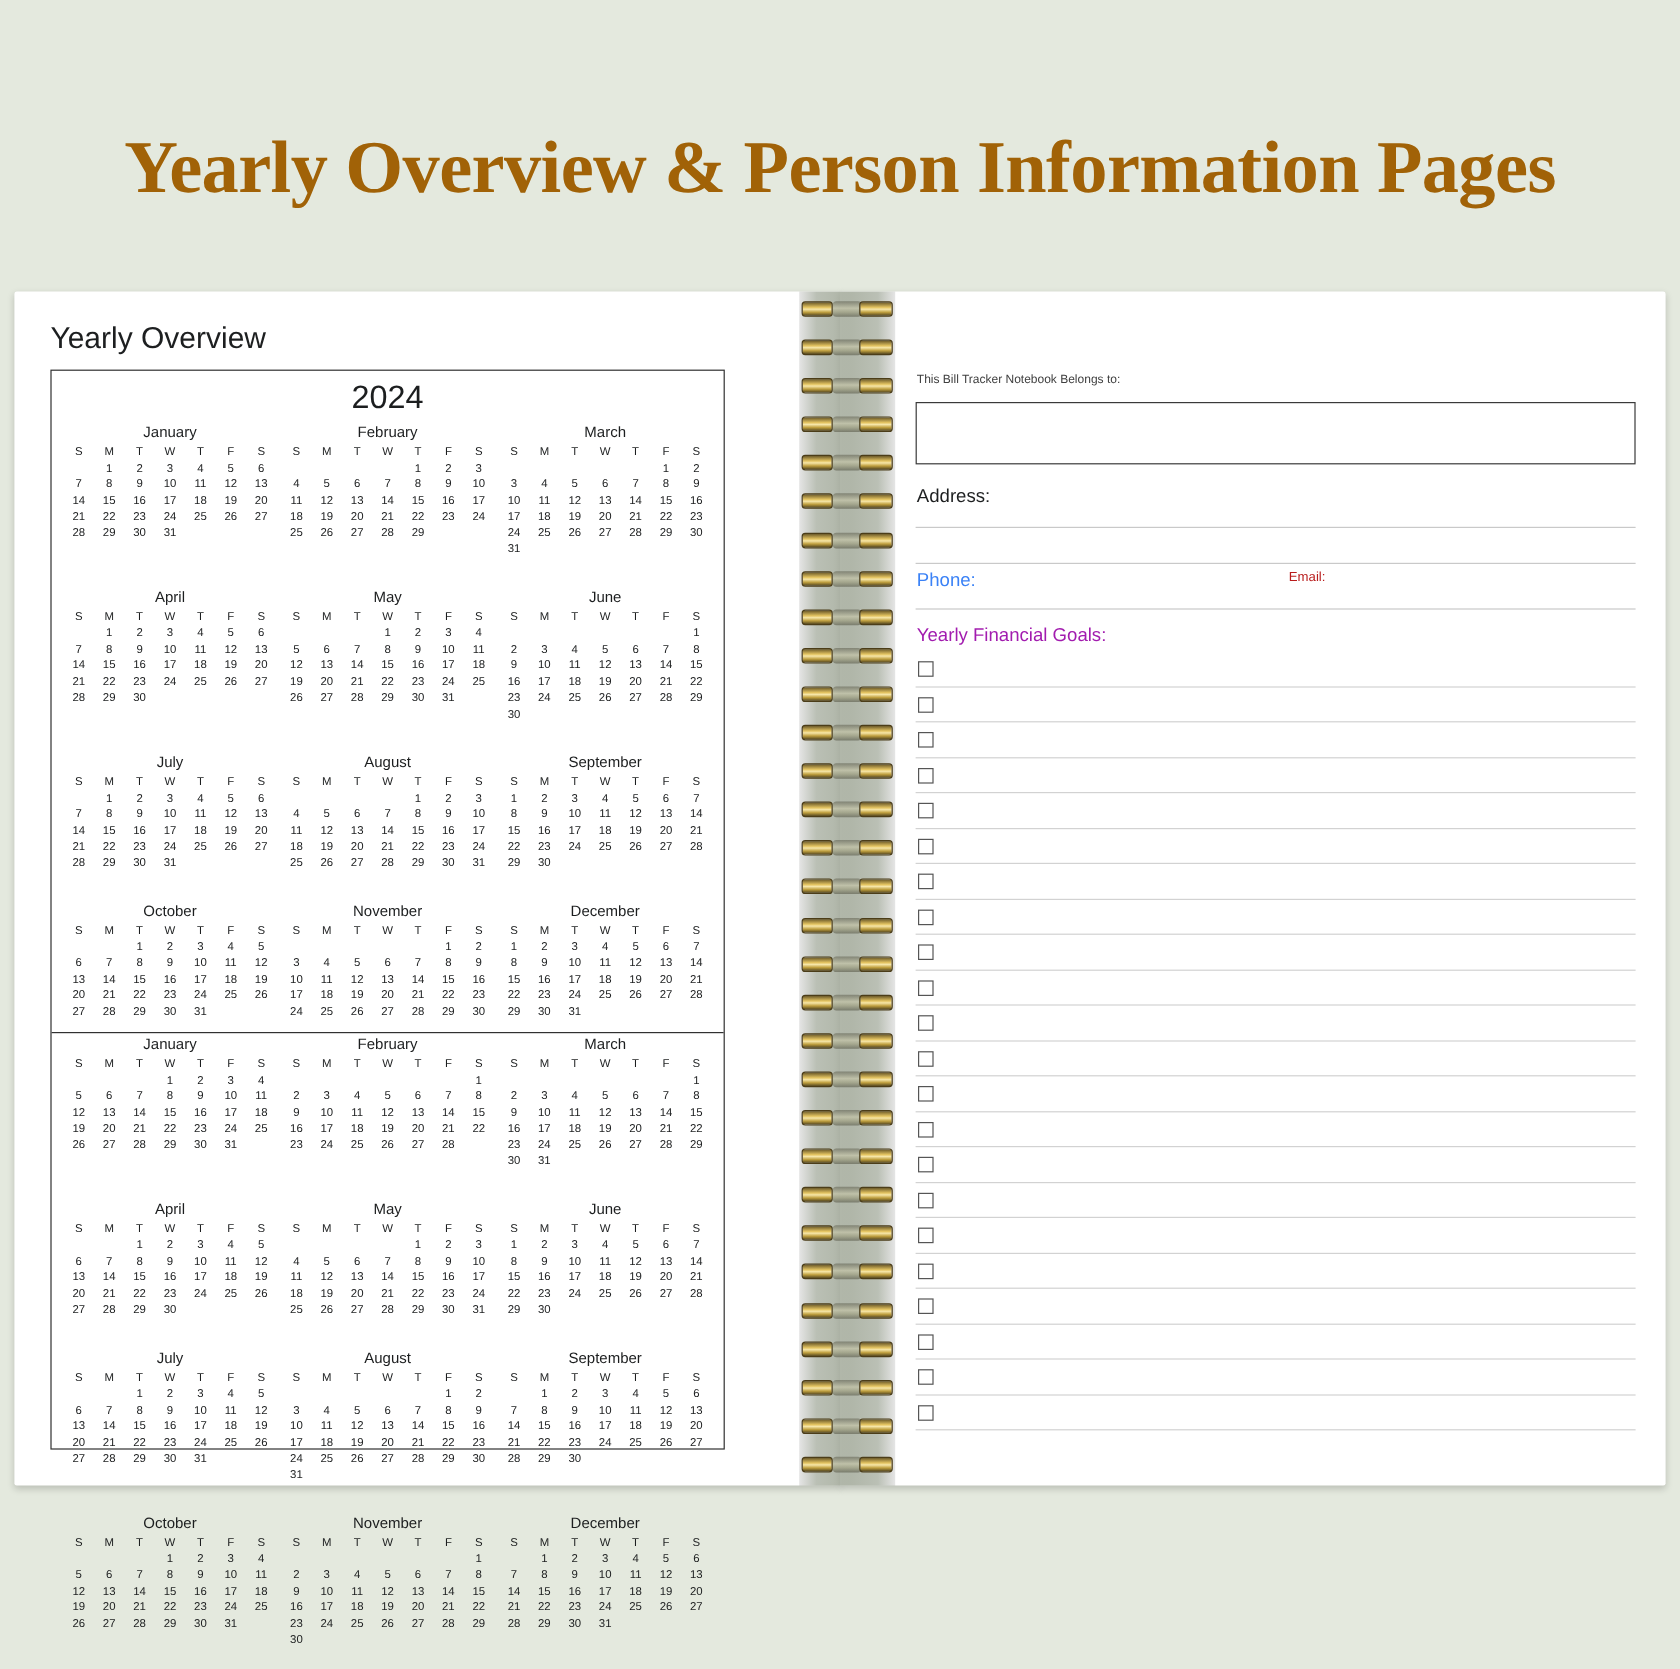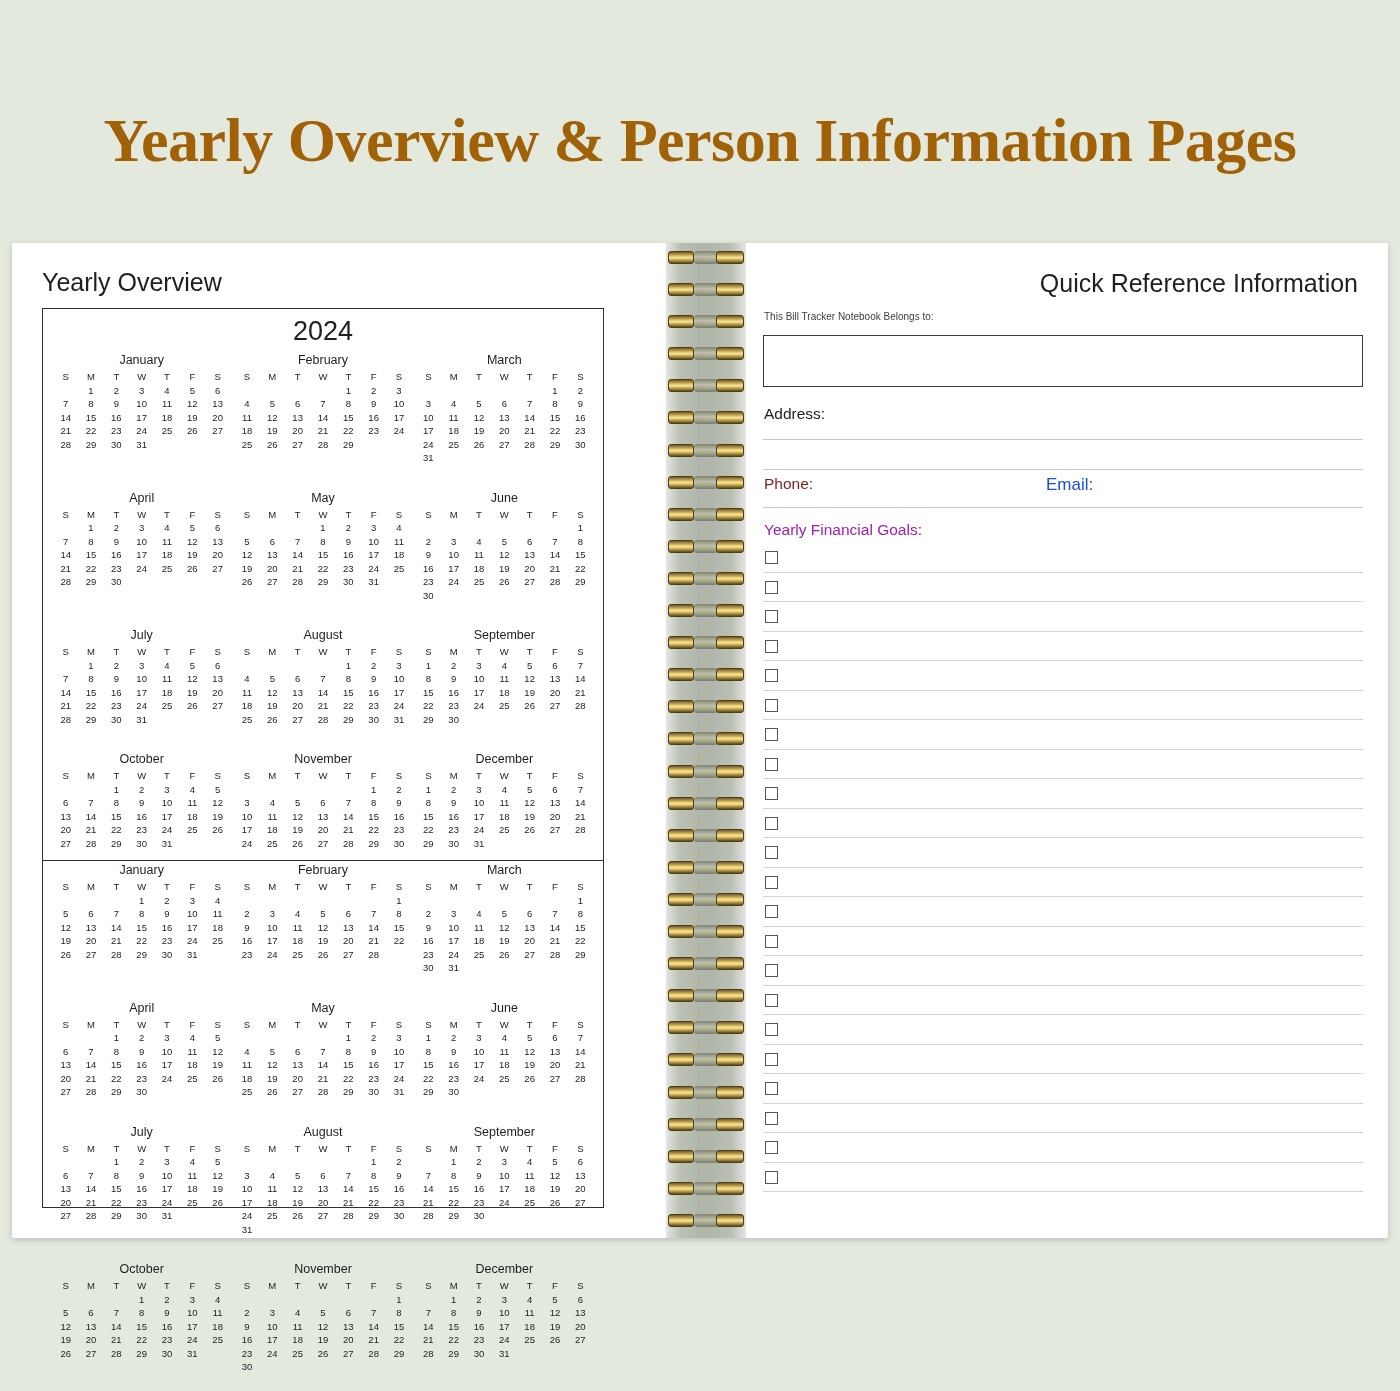--- a/index.html
+++ b/index.html
@@ -174,28 +174,28 @@
     left: 63px;
     width: 600px;
     height: 1px;
     background: #c9c9c9;
   }
   .phone-label {
     position: absolute;
     top: 232px;
     left: 64px;
     font-size: 15.5px;
-    color: #7f1d1d;
+    color: #3b82f6;
   }
   .email-label {
     position: absolute;
     top: 232px;
-    left: 346px;
-    font-size: 17px;
-    color: #1d4ed8;
+    left: 374px;
+    font-size: 11px;
+    color: #b91c1c;
   }
   .goals-label {
     position: absolute;
     top: 278px;
     left: 64px;
     font-size: 15.5px;
     color: #a21caf;
   }
   .goals-area {
     position: absolute;
@@ -1647,21 +1647,20 @@
                 <span></span>
                 <span></span>
               </div>
             </div>
           </div>
         </div>
       </div>
   </div>
 
   <div class="page page-right">
-    <div class="qr-heading">Quick Reference Information</div>
     <div class="belongs-label">This Bill Tracker Notebook Belongs to:</div>
     <div class="name-box"></div>
 
     <div class="addr-label">Address:</div>
     <div class="rline" style="top:196px;"></div>
     <div class="rline" style="top:226px;"></div>
 
     <div class="phone-label">Phone:</div>
     <div class="email-label">Email:</div>
     <div class="rline" style="top:264px;"></div>

